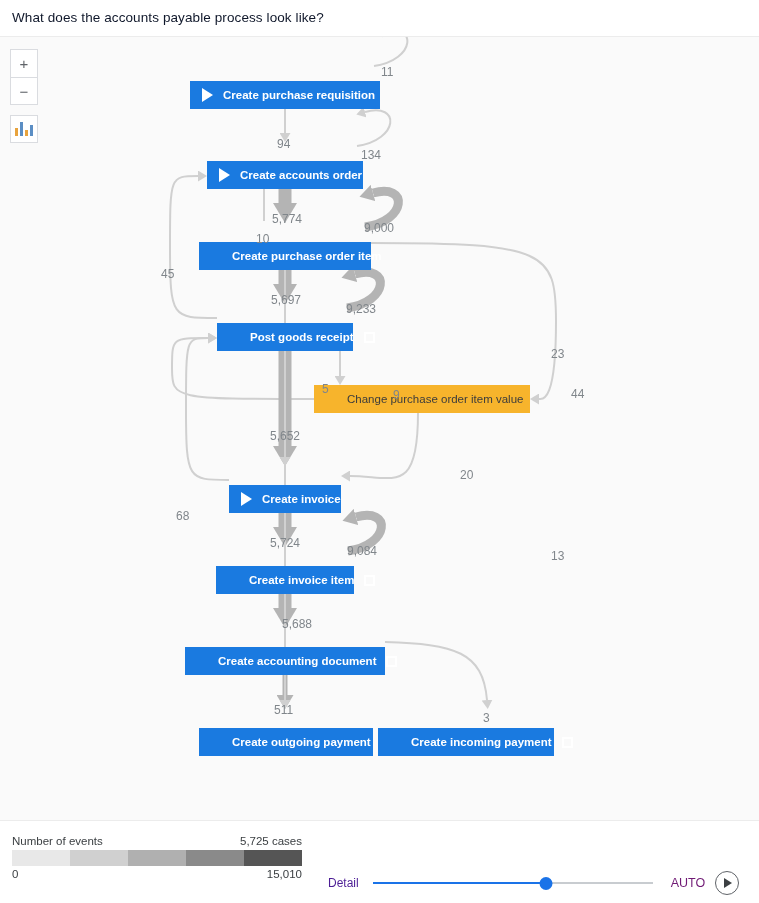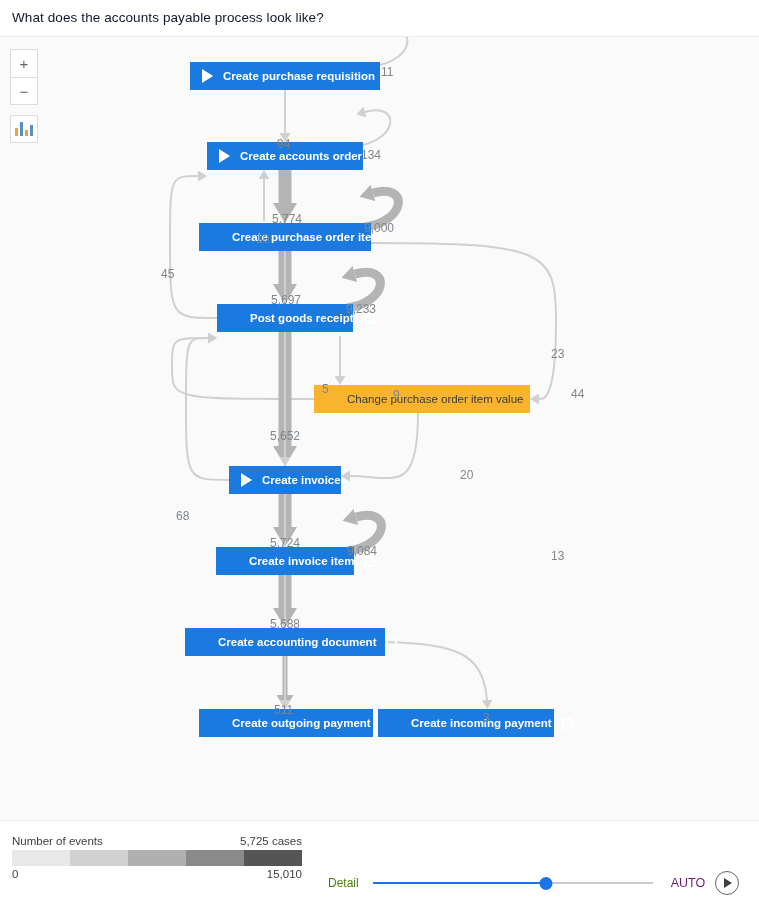--- a/index.html
+++ b/index.html
@@ -77,20 +77,21 @@
     display: flex;
     align-items: center;
     height: 28px;
     z-index: 20;
     cursor: pointer;
     white-space: nowrap;
   }
   .node.activity {
     background: #1a7ae0;
     color: #ffffff;
+    margin-top: 19px;
   }
   .node.change {
     background: #f7b42c;
     color: #3c3c3c;
   }
   .node-label {
     font-size: 11.5px;
     font-weight: bold;
     flex: 1;
     text-align: center;
@@ -146,21 +147,21 @@
   }
   #legend-gradient div { flex: 1; height: 100%; }
 
   #detail-control {
     position: absolute;
     left: 328px; top: 50px;
     display: flex; align-items: center;
     width: 420px;
   }
   #detail-label {
-    font-size: 12px; color: #4d7c0f;
+    font-size: 12px; color: #4c1d95;
     margin-right: 14px;
   }
   #detail-slider {
     position: relative;
     flex: 1;
     height: 14px;
     display: flex; align-items: center;
     cursor: pointer;
     max-width: 280px;
   }
@@ -321,21 +322,21 @@
         <div class="edge-label" style="left: 271px; top: 256px;">5,697</div>
         <div class="edge-label" style="left: 346px; top: 265px;">9,233</div>
         <div class="edge-label" style="left: 161px; top: 230px;">45</div>
         <div class="edge-label" style="left: 322px; top: 345px;">5</div>
         <div class="edge-label" style="left: 393px; top: 351px;">9</div>
         <div class="edge-label" style="left: 270px; top: 392px;">5,652</div>
         <div class="edge-label" style="left: 414px; top: 431px; margin-left: 46px;">20</div>
         <div class="edge-label" style="left: 176px; top: 472px;">68</div>
         <div class="edge-label" style="left: 270px; top: 499px;">5,724</div>
         <div class="edge-label" style="left: 347px; top: 507px;">9,084</div>
-        <div class="edge-label" style="left: 270px; top: 580px;">5,688</div>
+        <div class="edge-label" style="left: 282px; top: 580px;">5,688</div>
         <div class="edge-label" style="left: 274px; top: 666px;">511</div>
         <div class="edge-label" style="left: 483px; top: 674px;">3</div>
         <div class="edge-label" style="left: 551px; top: 310px;">23</div>
         <div class="edge-label" style="left: 571px; top: 350px;">44</div>
         <div class="edge-label" style="left: 551px; top: 512px;">13</div>
       </div>
   </div>
 
   <div id="bottom-bar">
 

